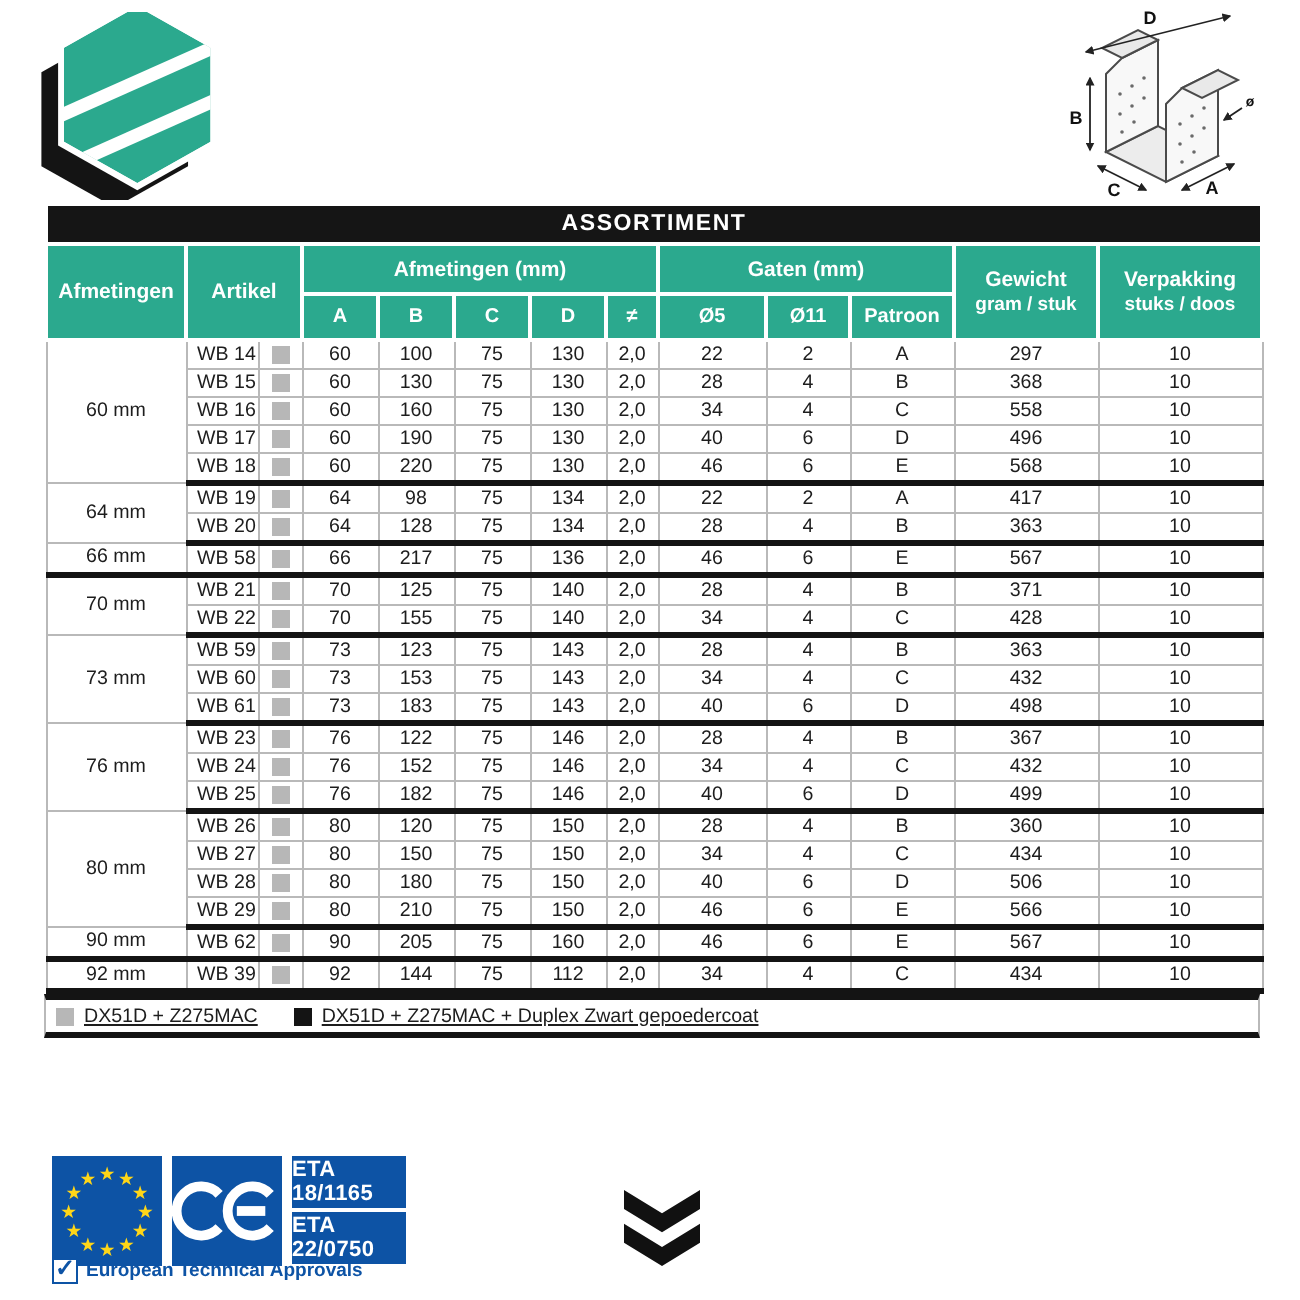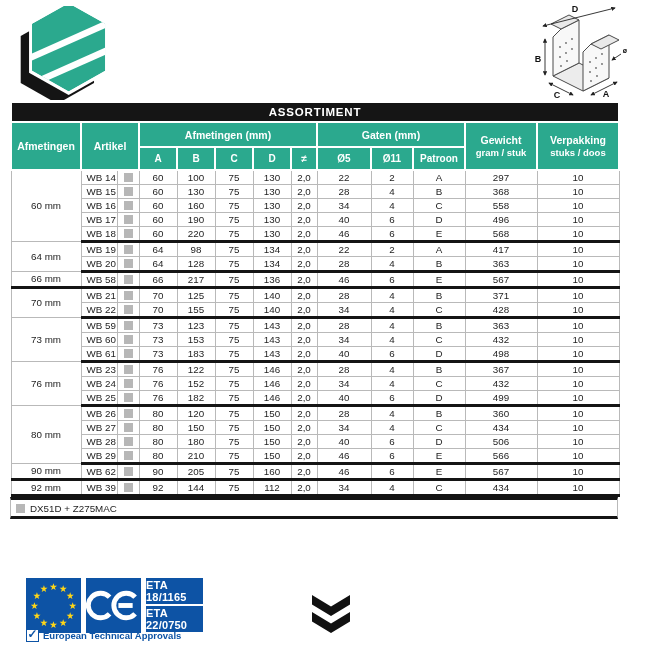--- a/index.html
+++ b/index.html
@@ -3,34 +3,34 @@
 <meta charset="utf-8">
 <style>
   :root{
     --teal:#2BA98E; --black:#151515; --blue:#0D53A5; --swatch:#b7b7b7; --rowline:#b9b9b9;
   }
   html,body{margin:0;padding:0;}
   body{width:650px;height:650px;background:#fff;font-family:"Liberation Sans",sans-serif;position:relative;overflow:hidden;}
   .page{position:absolute;inset:0;}
   .logo{position:absolute;left:10px;top:6px;width:106px;height:94px;}
   .diagram{position:absolute;left:516px;top:2px;width:130px;height:100px;}
-  .table-wrap{position:absolute;left:10px;top:103px;width:608px;}
+  .table-wrap{position:absolute;left:22px;top:103px;width:608px;}
   table{border-collapse:collapse;table-layout:fixed;width:608px;}
   th,td{overflow:hidden;white-space:nowrap;}
   .title-row th{background:var(--black);color:#fff;font-size:11.5px;font-weight:bold;letter-spacing:.8px;height:16px;border:2px solid #fff;border-top:none;text-align:center;}
   thead th{border:2px solid #fff;}
   th.teal{background:var(--teal);color:#fff;font-weight:bold;font-size:10.5px;text-align:center;}
   .h1 th{height:21px;}
   .h2 th{height:19px;font-size:10px;}
   .two-line .l2{font-weight:bold;font-size:9.5px;margin-top:1px;}
   tbody td{border:1px solid var(--rowline);font-size:9.8px;color:#1d1d1d;text-align:center;height:13px;padding:0;line-height:1;}
   tbody tr.group-end td{border-bottom:3px solid #141414;}
   td.artikel{text-align:left;padding-left:5px;}
   .swatch{width:9px;height:9px;margin:0 auto;background:var(--swatch);}
-  .legend{border:1px solid var(--rowline);border-top:3px solid #141414;border-bottom:3px solid #141414;height:14px;display:flex;align-items:center;gap:18px;padding:1px 5px;font-size:9.8px;color:#1d1d1d;}
+  .legend{border:1px solid var(--rowline);border-top:3px solid #141414;border-bottom:3px solid #141414;height:14px;display:flex;align-items:center;gap:18px;padding:1px 5px;font-size:9.8px;color:#1d1d1d;text-decoration:underline;}
   .legend-item{display:flex;align-items:center;gap:5px;}
   .legend .sw{width:9px;height:9px;display:inline-block;}
   .badges{position:absolute;left:26px;top:578px;display:flex;gap:5px;align-items:flex-start;}
   .eta{display:flex;flex-direction:column;gap:2px;}
   .eta .chip{background:var(--blue);color:#fff;font-weight:bold;font-size:11px;width:57px;height:26px;display:flex;align-items:center;justify-content:center;letter-spacing:.2px;}
   .approvals{position:absolute;left:26px;top:629px;display:flex;gap:4px;align-items:center;color:var(--blue);font-weight:bold;font-size:9.5px;}
   .checkbox{width:11px;height:11px;border:1.5px solid var(--blue);background:#fff;color:var(--blue);font-size:12px;line-height:8px;font-weight:bold;text-align:center;}
   .chevron{position:absolute;left:309px;top:595px;}
 </style>
 </head>
@@ -514,20 +514,24 @@
             <td>434</td>
             <td>10</td>
           </tr>
         </tbody>
     </table>
     <div class="legend">
       <span class="legend-item">
         <span class="sw" style="background: rgb(183, 183, 183);"></span>
         <span>DX51D + Z275MAC</span>
       </span>
+      <span class="legend-item">
+        <span class="sw" style="background: rgb(20, 20, 20);"></span>
+        <span>DX51D + Z275MAC + Duplex Zwart gepoedercoat</span>
+      </span>
     </div>
   </div>
 
   <div class="badges">
     <svg id="eu-flag" width="55" height="55" viewBox="0 0 56 56">
       <rect x="0" y="0" width="56" height="56" fill="#0D53A5"></rect>
       <g id="eu-stars">
           <text x="28.0" y="12.0" text-anchor="middle" font-size="9.5" fill="#FFD617">★</text>
           <text x="37.8" y="14.6" text-anchor="middle" font-size="9.5" fill="#FFD617">★</text>
           <text x="44.9" y="21.8" text-anchor="middle" font-size="9.5" fill="#FFD617">★</text>

